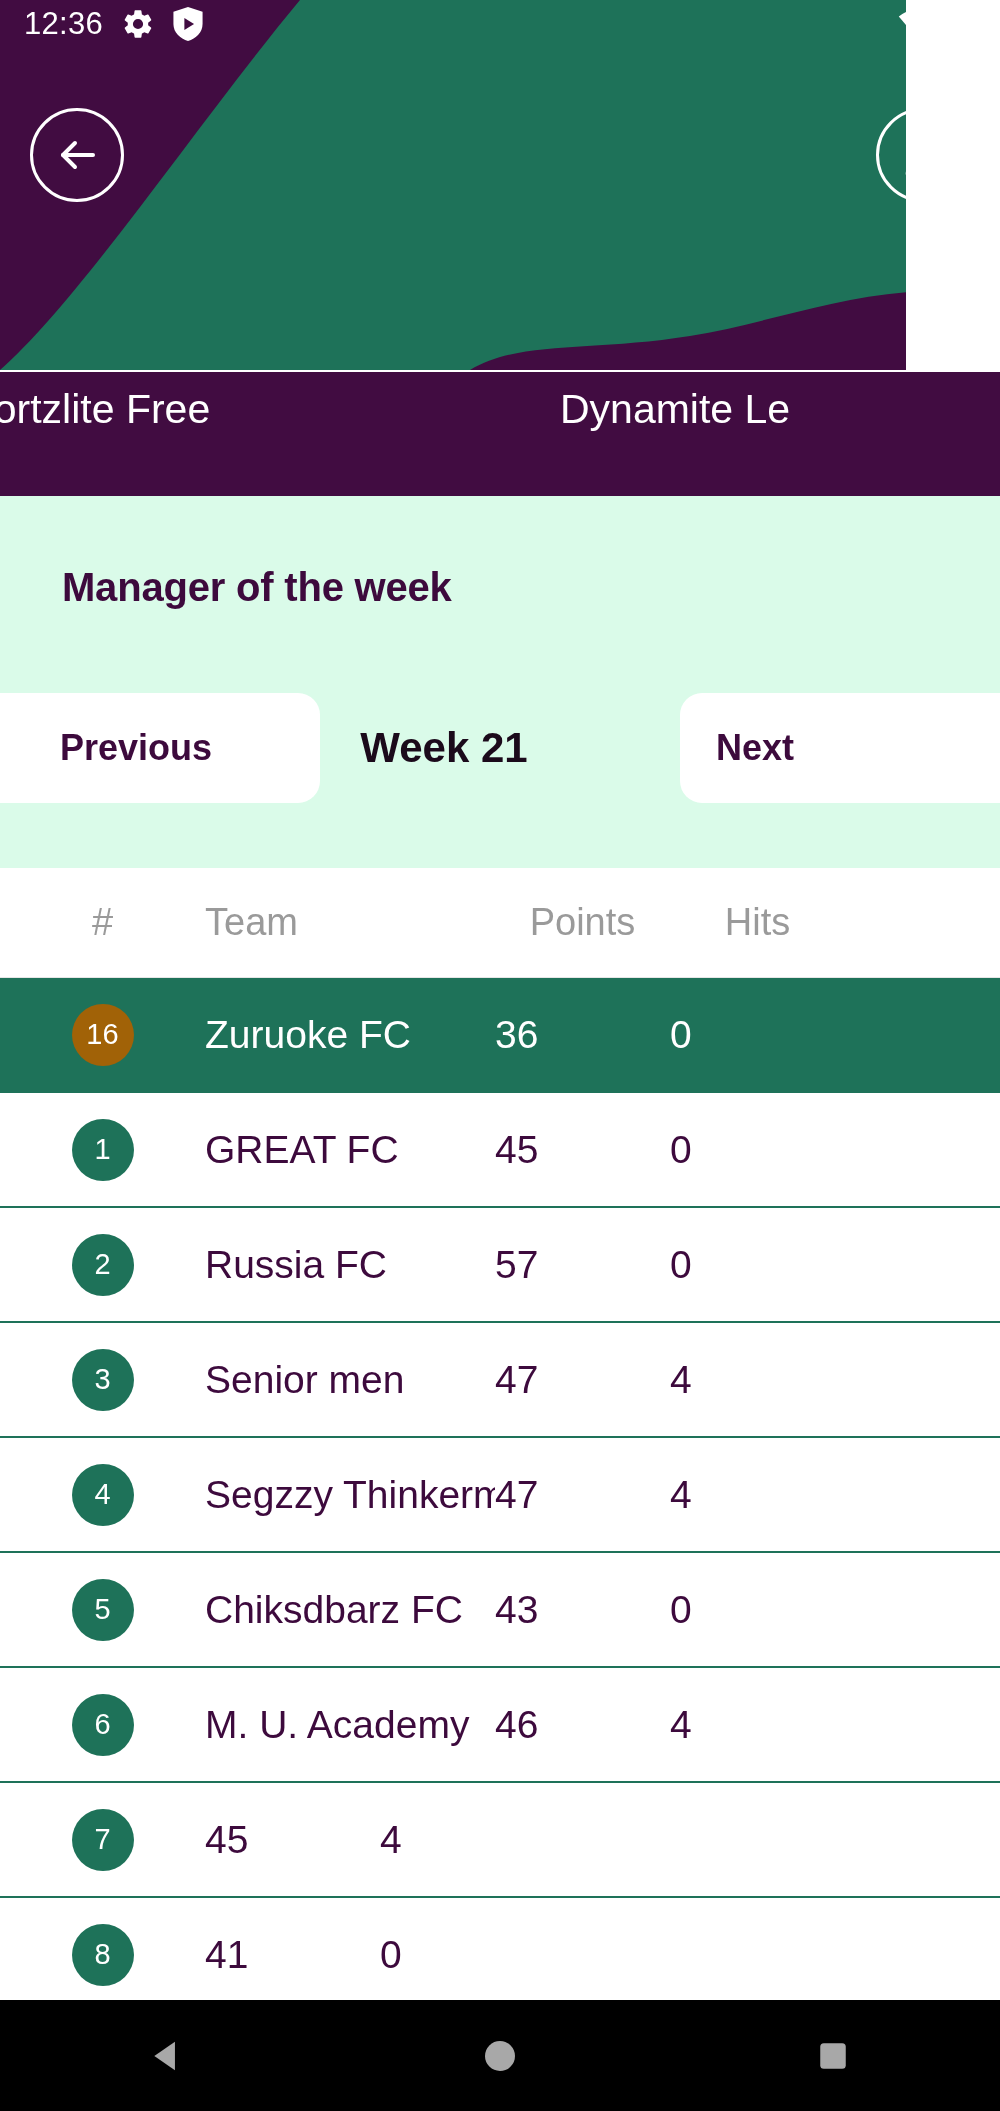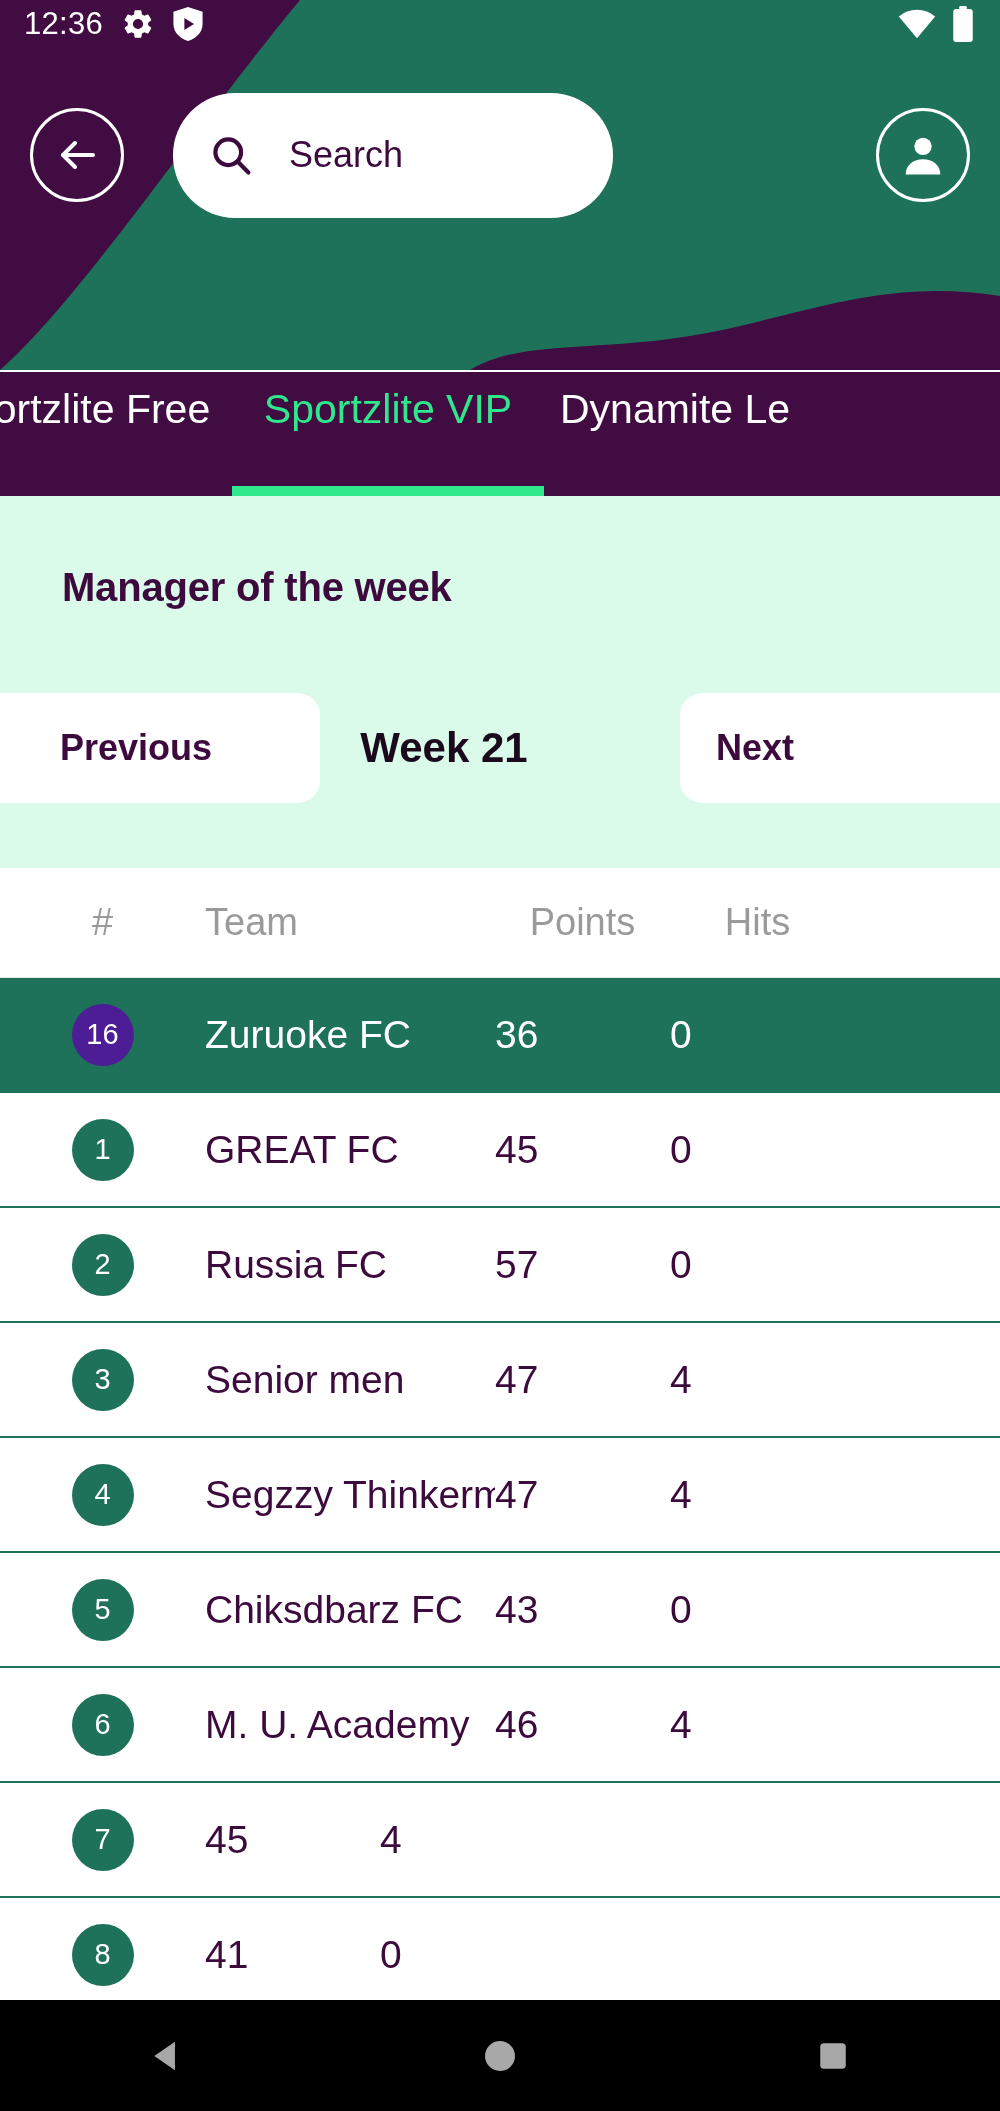--- a/index.html
+++ b/index.html
@@ -6,21 +6,21 @@
   html, body {
     width:1000px; height:2111px;
     background:#000;
     font-family:"Liberation Sans", sans-serif;
     overflow:hidden;
   }
   #screen { position:relative; width:1000px; height:2111px; overflow:hidden; background:#ffffff; }
 
   
   .header {
-    position:absolute; left:0; top:0; width:1000px; height:370px;
+    position:absolute; left:0; top:0; width:906px; height:370px;
     background:#410c41; overflow:hidden;
   }
   .header-wave { position:absolute; left:0; top:0; width:1000px; height:370px; }
 
   
   .statusbar {
     position:absolute; left:0; top:0; width:1000px; height:48px;
     display:flex; align-items:center; z-index:5;
   }
   .status-left { display:flex; align-items:center; gap:18px; padding-left:24px; }
@@ -120,21 +120,21 @@
     background:#ffffff; border-bottom:2px solid #1e7259;
     cursor:pointer;
   }
   .row.highlight { background:#1e7259; border-bottom:2px solid #1e7259; }
   .badge {
     width:62px; height:62px; border-radius:50%;
     background:#1e7259; color:#ffffff;
     display:flex; align-items:center; justify-content:center;
     font-size:29px; font-weight:400; margin:0 auto;
   }
-  .row.highlight .badge { background:#4c1d95; }
+  .row.highlight .badge { background:#a16207; }
   .cell-team {
     font-size:39px; color:#3d0a3d; font-weight:400;
     white-space:nowrap; overflow:hidden;
   }
   .cell-num { font-size:39px; color:#3d0a3d; font-weight:400; }
   .row.highlight .cell-team, .row.highlight .cell-num { color:#ffffff; }
 
   
   .navbar {
     position:absolute; left:0; bottom:0; width:1000px; height:111px;
@@ -178,44 +178,33 @@
     </div>
 
     <div class="searchrow">
       <div class="circle-btn">
         <svg width="48" height="48" viewBox="0 0 24 24" fill="none" stroke="#ffffff" stroke-width="2" stroke-linecap="round" stroke-linejoin="round">
           <line x1="20" y1="12" x2="5" y2="12"></line>
             <polyline points="11 18 5 12 11 6"></polyline>
         </svg>
       </div>
 
-      <div class="searchbox">
-        <svg width="44" height="44" viewBox="0 0 24 24" fill="none" stroke="#3d0a3d" stroke-width="2.3" stroke-linecap="round">
-          <circle cx="10.5" cy="10.5" r="7"></circle>
-            <line x1="16" y1="16" x2="21.5" y2="21.5"></line>
-        </svg>
-        <span class="search-ph">Search</span>
-      </div>
 
       <div class="avatar-btn">
         <svg width="52" height="52" viewBox="0 0 24 24" fill="#ffffff">
           <circle cx="12" cy="8" r="4"></circle>
           <path d="M4 21c0-4.4 3.6-7 8-7s8 2.6 8 7z"></path>
         </svg>
       </div>
     </div>
   </div>
 
   <div class="tabbar">
     <div class="tab" style="left:-28px; width:260px;">
       <span class="tab-label">ortzlite Free</span>
-    </div>
-    <div class="tab active" style="left:232px; width:312px;">
-      <span class="tab-label">Sportzlite VIP</span>
-      <div class="tab-underline"></div>
     </div>
     <div class="tab" style="left:560px; width:460px; justify-content:flex-start;">
       <span class="tab-label">Dynamite Le</span>
     </div>
   </div>
 
   <div class="mint"></div>
   <div class="section-title">Manager of the week</div>
 
   <div class="weeknav">

